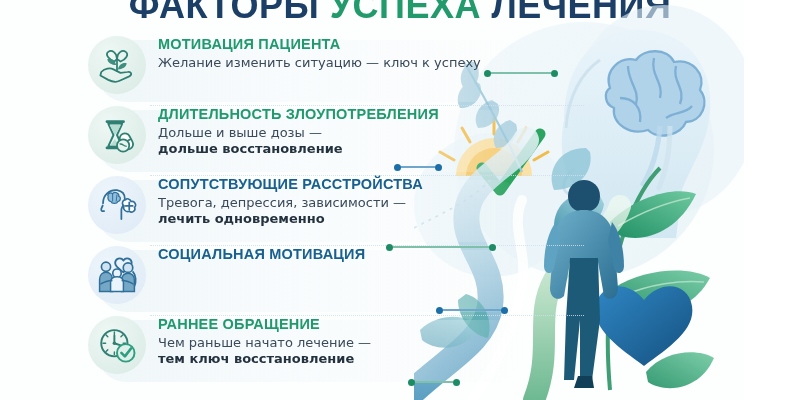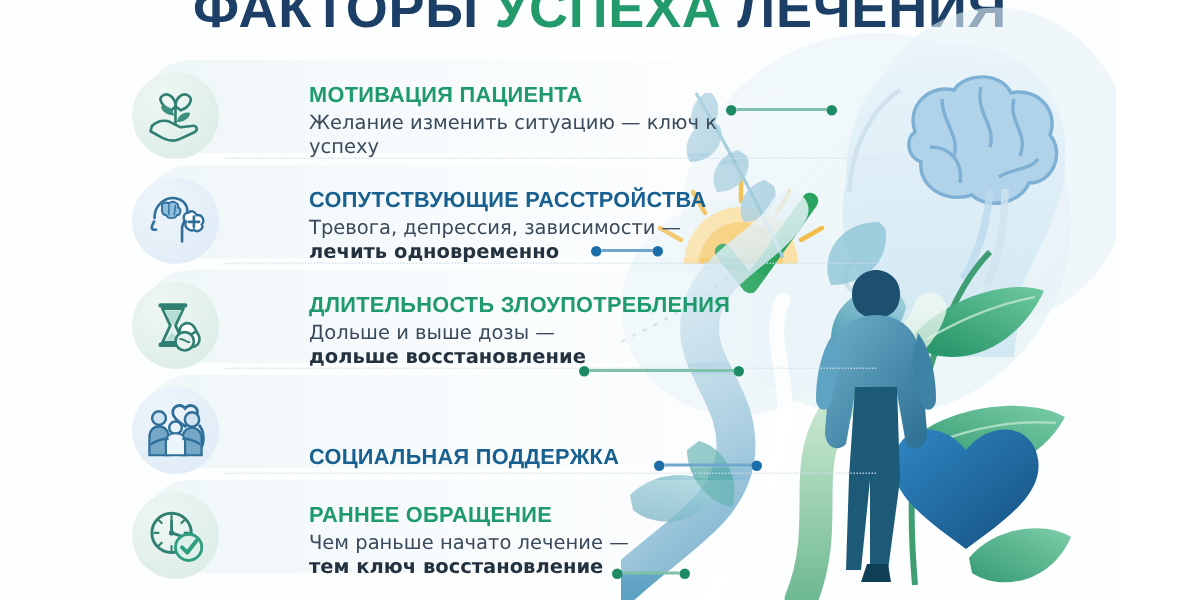--- a/index.html
+++ b/index.html
@@ -18,21 +18,21 @@
     font-size:36px;font-weight:bold;letter-spacing:.5px;
     white-space:nowrap;
     line-height:44px;
   }
   .title span{display:inline;}
   .t-blue{color:#1b3f66;}
   .t-green{color:#229a6b;}
 
   
   .list{position:absolute;left:84px;top:36px;width:430px;}
-  .row{position:relative;height:70px;display:flex;align-items:flex-end;gap:48px;}
+  .row{position:relative;height:70px;display:flex;align-items:flex-start;}
   .row .pill{
     position:absolute;left:12px;top:4px;right:-12px;bottom:4px;
     border-radius:32px;
     background:linear-gradient(90deg,rgba(238,246,248,.95) 0%,rgba(246,250,252,.75) 45%,rgba(255,255,255,0) 100%);
     z-index:0;
   }
   .row .sep{
     position:absolute;left:66px;right:-70px;top:-1px;height:1px;
     border-top:1px dotted #cfe0ec;opacity:.85;
   }
@@ -208,39 +208,20 @@
           <path d="M24 32 L24 16" fill="none" stroke="#2f7f72" stroke-width="2"></path>
           <path d="M24 17 C24 10 30 6 34 9 C38 12 34 18 28 20 Z" fill="none" stroke="#2f7f72" stroke-width="2"></path>
           <path d="M24 17 C24 10 18 6 14 9 C10 12 15 18 21 20 Z" fill="none" stroke="#2f7f72" stroke-width="2"></path>
           <path d="M23 24 C18 24 13 21 13 17 C18 16 22 19 23 24 Z" fill="#3f8f7f"></path>
           <path d="M25 29 C30 29 35 26 35 22 C30 21 26 24 25 29 Z" fill="#3f8f7f"></path>
         </svg>
       </div>
       <div class="texts">
         <p class="hl green">МОТИВАЦИЯ ПАЦИЕНТА</p>
         <p class="desc"><span>Желание изменить ситуацию — ключ к успеху</span></p>
-      </div>
-    </div>
-
-    <div class="row">
-      <div class="pill"></div>
-      <div class="sep"></div>
-      <div class="icon-wrap blue">
-        <svg width="42" height="42" viewBox="0 0 48 48">
-          <path d="M8 22 C8 12 16 6 24 7 C30 8 33 12 33 17 C33 22 30 25 29 29 L29 40" fill="none" stroke="#2f6f99" stroke-width="2" stroke-linecap="round"></path>
-          <path d="M8 24 C6 28 5 30 7 31 L10 31" fill="none" stroke="#2f6f99" stroke-width="2"></path>
-          <path d="M14 14 C12 12 16 9 19 11 C22 8 27 11 26 14 C29 15 28 20 25 20 C24 23 18 23 17 20 C14 20 13 16 14 14 Z" fill="#8fbede" stroke="#2f6f99" stroke-width="1.4"></path>
-          <path d="M19 11 L19 20 M24 12 L23 20" fill="none" stroke="#2f6f99" stroke-width="1.1"></path>
-          <path d="M34 18 C30 18 29 23 32 25 C30 29 35 33 38 31 C41 34 46 30 44 27 C47 24 44 19 40 20 C39 17 35 16 34 18 Z" fill="#ffffff" stroke="#2f6f99" stroke-width="1.8"></path>
-          <path d="M38 21 L38 29 M34 25 L42 25" fill="none" stroke="#2f6f99" stroke-width="2" stroke-linecap="round"></path>
-        </svg>
-      </div>
-      <div class="texts">
-        <p class="hl blue">СОПУТСТВУЮЩИЕ РАССТРОЙСТВА</p>
-        <p class="desc"><span>Тревога, депрессия, зависимости —</span><br><b>лечить одновременно</b></p>
       </div>
     </div>
 
     <div class="row">
       <div class="pill"></div>
       <div class="sep"></div>
       <div class="icon-wrap green">
         <svg width="42" height="42" viewBox="0 0 48 48">
           <rect x="11" y="7" width="22" height="3.4" rx="1.6" fill="#2f7f72"></rect>
           <rect x="11" y="37" width="22" height="3.4" rx="1.6" fill="#2f7f72"></rect>
@@ -258,34 +239,53 @@
       <div class="texts">
         <p class="hl green">ДЛИТЕЛЬНОСТЬ ЗЛОУПОТРЕБЛЕНИЯ</p>
         <p class="desc"><span>Дольше и выше дозы —</span><br><b>дольше восстановление</b></p>
       </div>
     </div>
 
     <div class="row">
       <div class="pill"></div>
       <div class="sep"></div>
       <div class="icon-wrap blue">
+        <svg width="42" height="42" viewBox="0 0 48 48">
+          <path d="M8 22 C8 12 16 6 24 7 C30 8 33 12 33 17 C33 22 30 25 29 29 L29 40" fill="none" stroke="#2f6f99" stroke-width="2" stroke-linecap="round"></path>
+          <path d="M8 24 C6 28 5 30 7 31 L10 31" fill="none" stroke="#2f6f99" stroke-width="2"></path>
+          <path d="M14 14 C12 12 16 9 19 11 C22 8 27 11 26 14 C29 15 28 20 25 20 C24 23 18 23 17 20 C14 20 13 16 14 14 Z" fill="#8fbede" stroke="#2f6f99" stroke-width="1.4"></path>
+          <path d="M19 11 L19 20 M24 12 L23 20" fill="none" stroke="#2f6f99" stroke-width="1.1"></path>
+          <path d="M34 18 C30 18 29 23 32 25 C30 29 35 33 38 31 C41 34 46 30 44 27 C47 24 44 19 40 20 C39 17 35 16 34 18 Z" fill="#ffffff" stroke="#2f6f99" stroke-width="1.8"></path>
+          <path d="M38 21 L38 29 M34 25 L42 25" fill="none" stroke="#2f6f99" stroke-width="2" stroke-linecap="round"></path>
+        </svg>
+      </div>
+      <div class="texts">
+        <p class="hl blue">СОПУТСТВУЮЩИЕ РАССТРОЙСТВА</p>
+        <p class="desc"><span>Тревога, депрессия, зависимости —</span><br><b>лечить одновременно</b></p>
+      </div>
+    </div>
+
+    <div class="row">
+      <div class="pill"></div>
+      <div class="sep"></div>
+      <div class="icon-wrap blue">
         <svg width="44" height="44" viewBox="0 0 48 48">
           <path d="M31 8 C28 4 22 6 22 11 C22 15 27 18 31 21 C35 18 40 15 40 11 C40 6 34 4 31 8 Z" fill="none" stroke="#2f6f99" stroke-width="2"></path>
           <circle cx="12" cy="15" r="5" fill="#cfe3f0" stroke="#2f6f99" stroke-width="1.8"></circle>
           <path d="M5 42 L5 29 C5 24 8 21 12 21 C16 21 19 24 19 29 L19 42 Z" fill="#74a8c6" stroke="#2f6f99" stroke-width="1.6"></path>
           <circle cx="36" cy="16" r="5.2" fill="#cfe3f0" stroke="#2f6f99" stroke-width="1.8"></circle>
           <path d="M29 42 L29 30 C29 25 32 22 36 22 C40 22 43 25 43 30 L43 42 Z" fill="#74a8c6" stroke="#2f6f99" stroke-width="1.6"></path>
           <path d="M41 20 C45 24 45 32 43 36" fill="none" stroke="#2f6f99" stroke-width="2"></path>
           <circle cx="24" cy="22" r="4.6" fill="#e9f3f9" stroke="#2f6f99" stroke-width="1.8"></circle>
           <path d="M17 42 L17 32 C17 28 20 26 24 26 C28 26 31 28 31 32 L31 42 Z" fill="#eaf4fa" stroke="#2f6f99" stroke-width="1.6"></path>
           <path d="M19 30 C14 30 9 32 6 34 M29 30 C34 30 39 32 42 34" fill="none" stroke="#2f6f99" stroke-width="1.8"></path>
         </svg>
       </div>
       <div class="texts">
-        <p class="hl blue">СОЦИАЛЬНАЯ ПОДДЕРЖКА</p>
+        <p class="hl blue">СОЦИАЛЬНАЯ МОТИВАЦИЯ</p>
       </div>
     </div>
 
     <div class="row">
       <div class="pill"></div>
       <div class="sep"></div>
       <div class="icon-wrap green">
         <svg width="42" height="42" viewBox="0 0 48 48">
           <circle cx="21" cy="22" r="15" fill="none" stroke="#2f7f72" stroke-width="2.2"></circle>
           <g stroke="#2f7f72" stroke-width="1.6" stroke-linecap="round">

